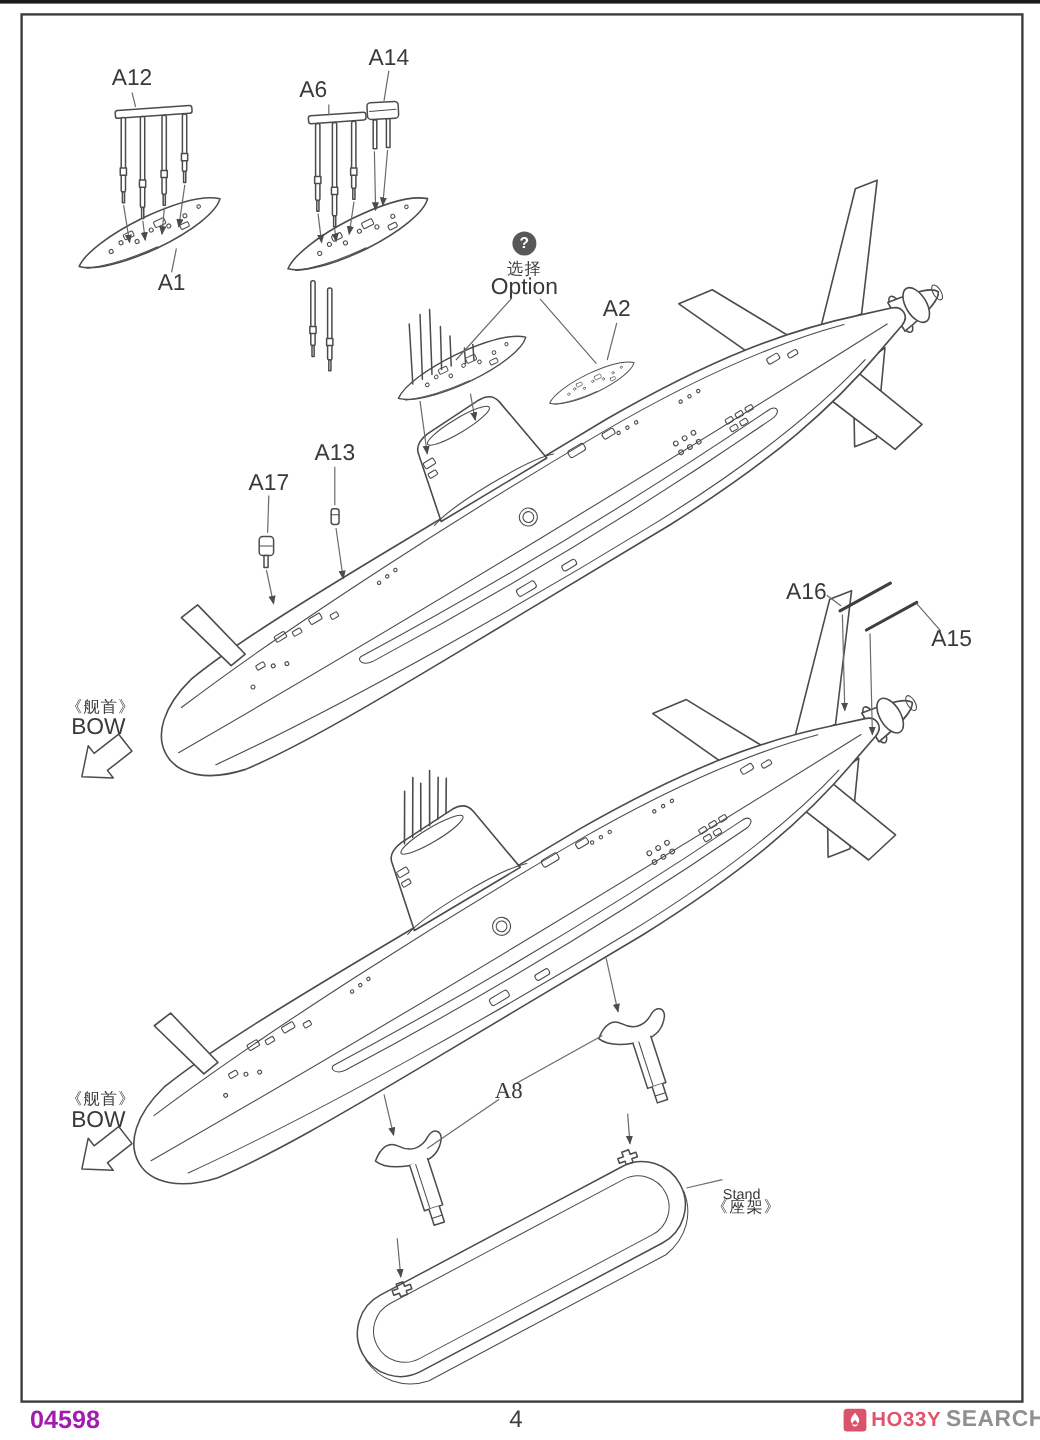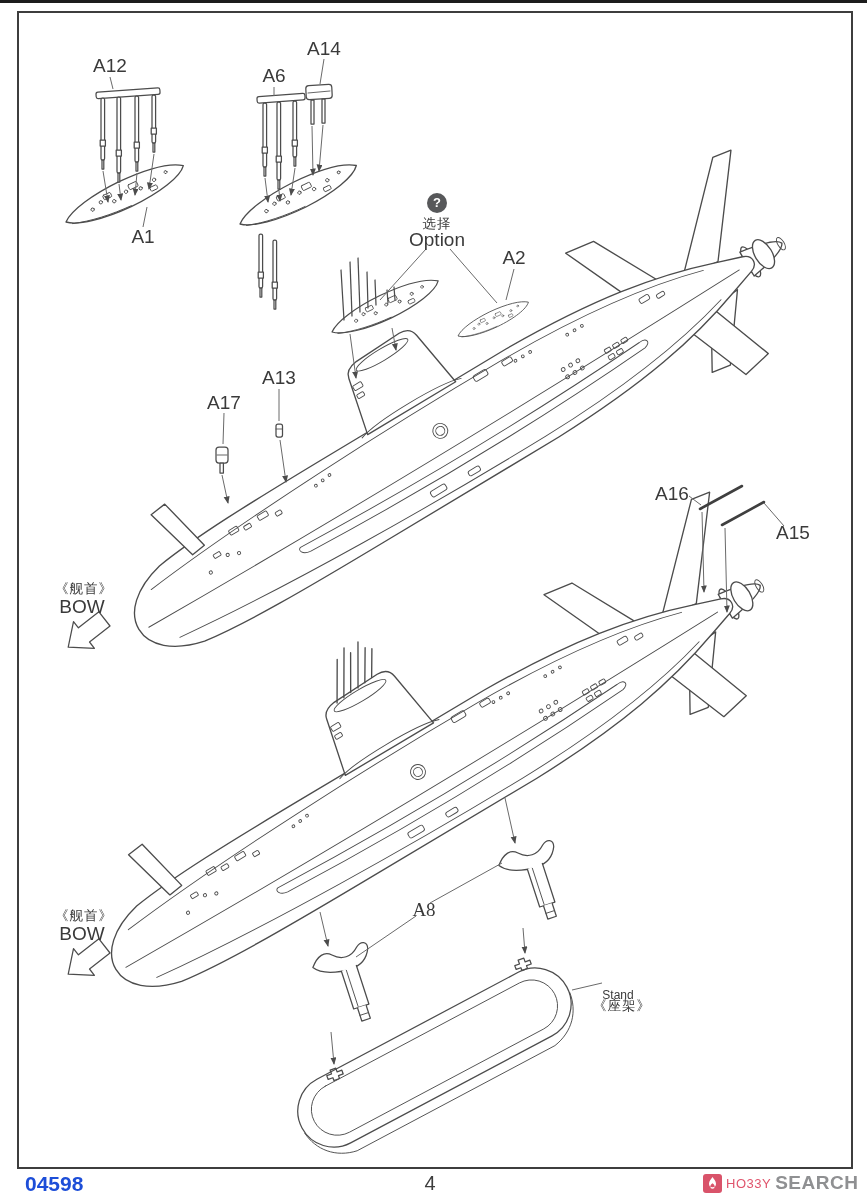--- a/index.html
+++ b/index.html
@@ -12,25 +12,25 @@
   .w{fill:#ffffff;stroke:#4c4c4c;stroke-width:1.25px;stroke-linejoin:round;}
   .t{stroke-width:0.85px;}
   .rod{stroke:#3f3f3f;stroke-width:2.6px;stroke-linecap:round;}
   .ld{fill:none;stroke:#6a6a6a;stroke-width:1px;}
   .ar{marker-end:url(#ah);}
   .lbl{position:absolute;transform:translate(-50%,-50%);font-size:19px;color:#3a3a3a;white-space:nowrap;}
   .zh{font-size:13.5px;letter-spacing:1px;}
   .sm{font-size:12px;}
   .qicon{position:absolute;left:427px;top:193px;width:20px;height:20px;border-radius:50%;
          background:#57585a;color:#fff;font-size:13px;font-weight:bold;text-align:center;line-height:20px;}
-  .kitnum{position:absolute;left:25px;top:1172px;font-size:21px;font-weight:bold;color:#1d4ed8;}
+  .kitnum{position:absolute;left:25px;top:1172px;font-size:21px;font-weight:bold;color:#a21caf;}
   .pagenum{position:absolute;left:430px;top:1172px;transform:translateX(-50%);font-size:20px;color:#3d3d3d;}
   .logo{position:absolute;left:703px;top:1172px;display:flex;align-items:center;gap:4px;}
   .logo .flame{width:19px;height:19px;background:#d9536a;border-radius:3px;display:flex;align-items:center;justify-content:center;}
-  .logo .hobby{font-size:13px;font-weight:normal;color:#e0556d;letter-spacing:0.5px;}
+  .logo .hobby{font-size:17px;font-weight:bold;color:#e0556d;letter-spacing:0.5px;}
   .logo .search{font-size:19px;font-weight:bold;color:#8f9092;letter-spacing:0.5px;}
 </style>
 </head>
 <body>
 
 <div class="page">
   <div class="topstrip"></div>
   <div class="frame"></div>
 
   <svg class="art" width="867" height="1200" viewBox="0 0 867 1200">
@@ -282,21 +282,21 @@
       <path d="M 110,77 L 113,89"></path>
       <path d="M 143,227 L 147,207"></path>
       <path d="M 274,87 L 274,96"></path>
       <path d="M 324,59 L 320,84"></path>
       <path d="M 514,269 L 506,300"></path>
     </g>
   </svg>
 
   <div class="lbl" style="left:110px;top:66px;">A12</div>
   <div class="lbl" style="left:143px;top:237px;">A1</div>
-  <div class="lbl" style="left:274px;top:76px;">A6</div>
+  <div class="lbl" style="left:261px;top:76px;">A6</div>
   <div class="lbl" style="left:324px;top:49px;">A14</div>
   <div class="lbl" style="left:514px;top:258px;text-align:center;">A2</div>
   <div class="lbl" style="left:279px;top:378px;">A13</div>
   <div class="lbl" style="left:224px;top:403px;">A17</div>
   <div class="lbl" style="left:672px;top:494px;">A16</div>
   <div class="lbl" style="left:793px;top:533px;">A15</div>
   <div class="lbl" style="left:424px;top:910px;font-family:Liberation Serif, serif;">A8</div>
 
   <div class="qicon">?</div>
   <div class="lbl zh" style="left:437px;top:224px;">选择</div>

